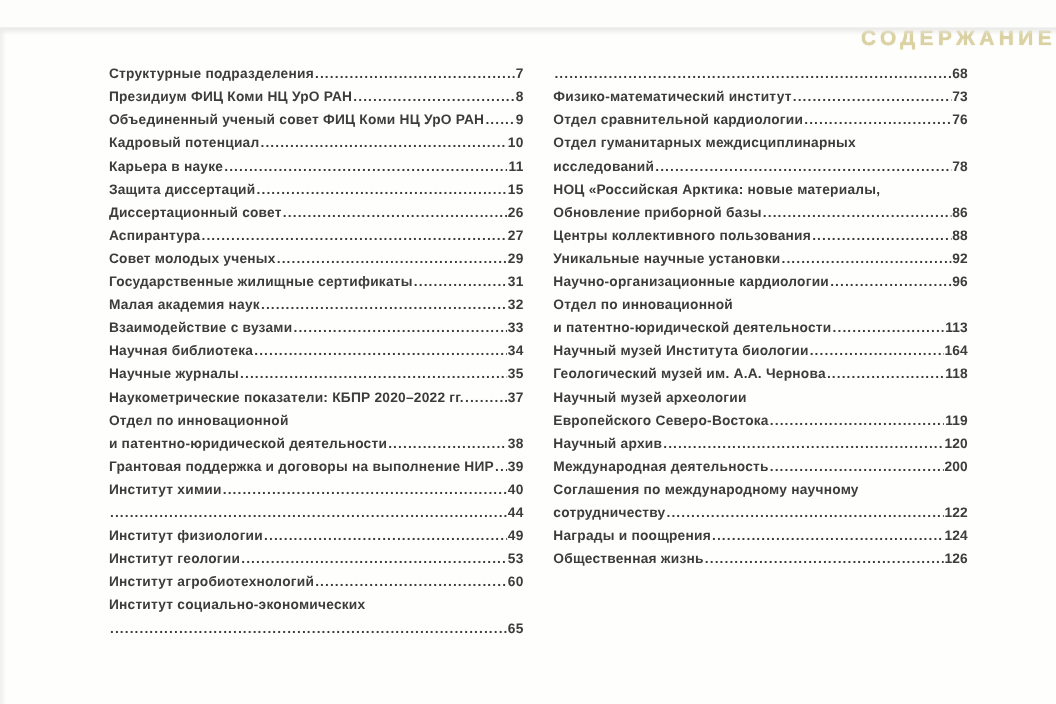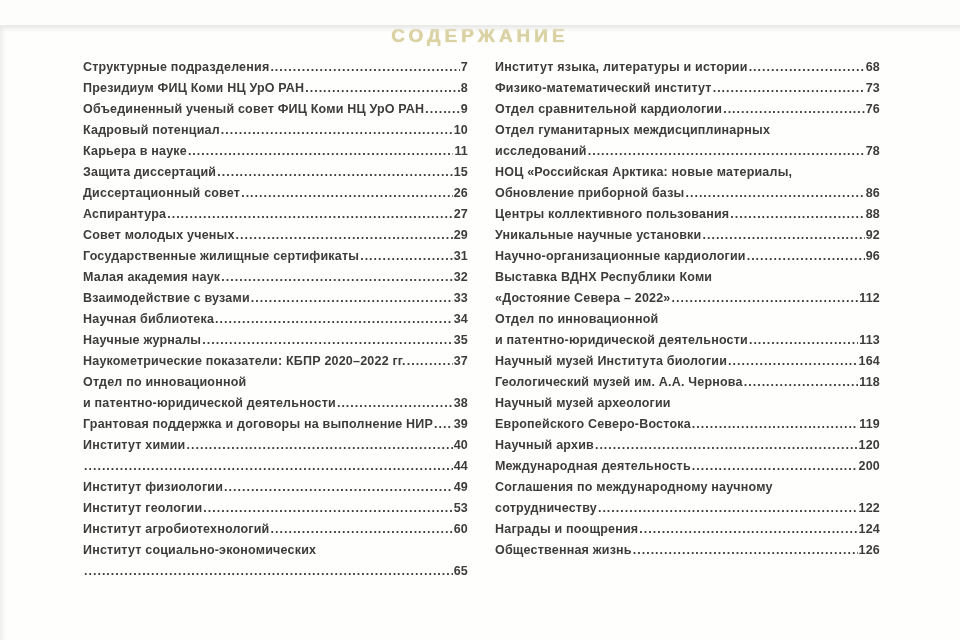--- a/index.html
+++ b/index.html
@@ -18,31 +18,32 @@
     position: absolute; top: 0; left: 0; right: 0; height: 7px;
     background: linear-gradient(#e7e7e5, rgba(255,255,255,0));
   }
   .scan-edge-left {
     position: absolute; top: 0; bottom: 0; left: 0; width: 6px;
     background: linear-gradient(90deg, #ecebe9, rgba(255,255,255,0));
     opacity: .8;
   }
   .title {
     margin: 25px 0 0 0;
-    text-align: center;
+    text-align: right;
     font-size: 19px;
     font-weight: 700;
     letter-spacing: 4px;
     color: #dbd2a3;
     text-shadow: 0 0 1px #cfc38c;
   }
   .columns {
     display: flex;
     gap: 27px;
     padding: 10px 80px 0 83px;
+    margin-left: 16px;
   }
   .col { flex: 1 1 0; min-width: 0; }
   .entry-line {
     display: flex;
     align-items: baseline;
     height: 21px;
     line-height: 21px;
     font-size: 12.5px;
     font-weight: 700;
     color: #3d3c3a;
@@ -236,21 +237,20 @@
           </div>
           <div class="entry-line">
             <span class="dots"></span>
             <span class="page-num">65</span>
           </div>
         </div>
       </div>
     <div class="col" id="col-right">
         <div class="entry">
           <div class="entry-line">
-            <span class="entry-label">Институт языка, литературы и истории</span>
             <span class="dots"></span>
             <span class="page-num">68</span>
           </div>
         </div>
         <div class="entry">
           <div class="entry-line">
             <span class="entry-label">Физико-математический институт</span>
             <span class="dots"></span>
             <span class="page-num">73</span>
           </div>
@@ -296,30 +296,20 @@
             <span class="entry-label">Уникальные научные установки</span>
             <span class="dots"></span>
             <span class="page-num">92</span>
           </div>
         </div>
         <div class="entry">
           <div class="entry-line">
             <span class="entry-label">Научно-организационные кардиологии</span>
             <span class="dots"></span>
             <span class="page-num">96</span>
-          </div>
-        </div>
-        <div class="entry">
-          <div class="entry-line">
-            <span class="entry-label">Выставка ВДНХ Республики Коми</span>
-          </div>
-          <div class="entry-line">
-            <span class="entry-label">«Достояние Севера – 2022»</span>
-            <span class="dots"></span>
-            <span class="page-num">112</span>
           </div>
         </div>
         <div class="entry">
           <div class="entry-line">
             <span class="entry-label">Отдел по инновационной</span>
           </div>
           <div class="entry-line">
             <span class="entry-label">и патентно-юридической деятельности</span>
             <span class="dots"></span>
             <span class="page-num">113</span>

